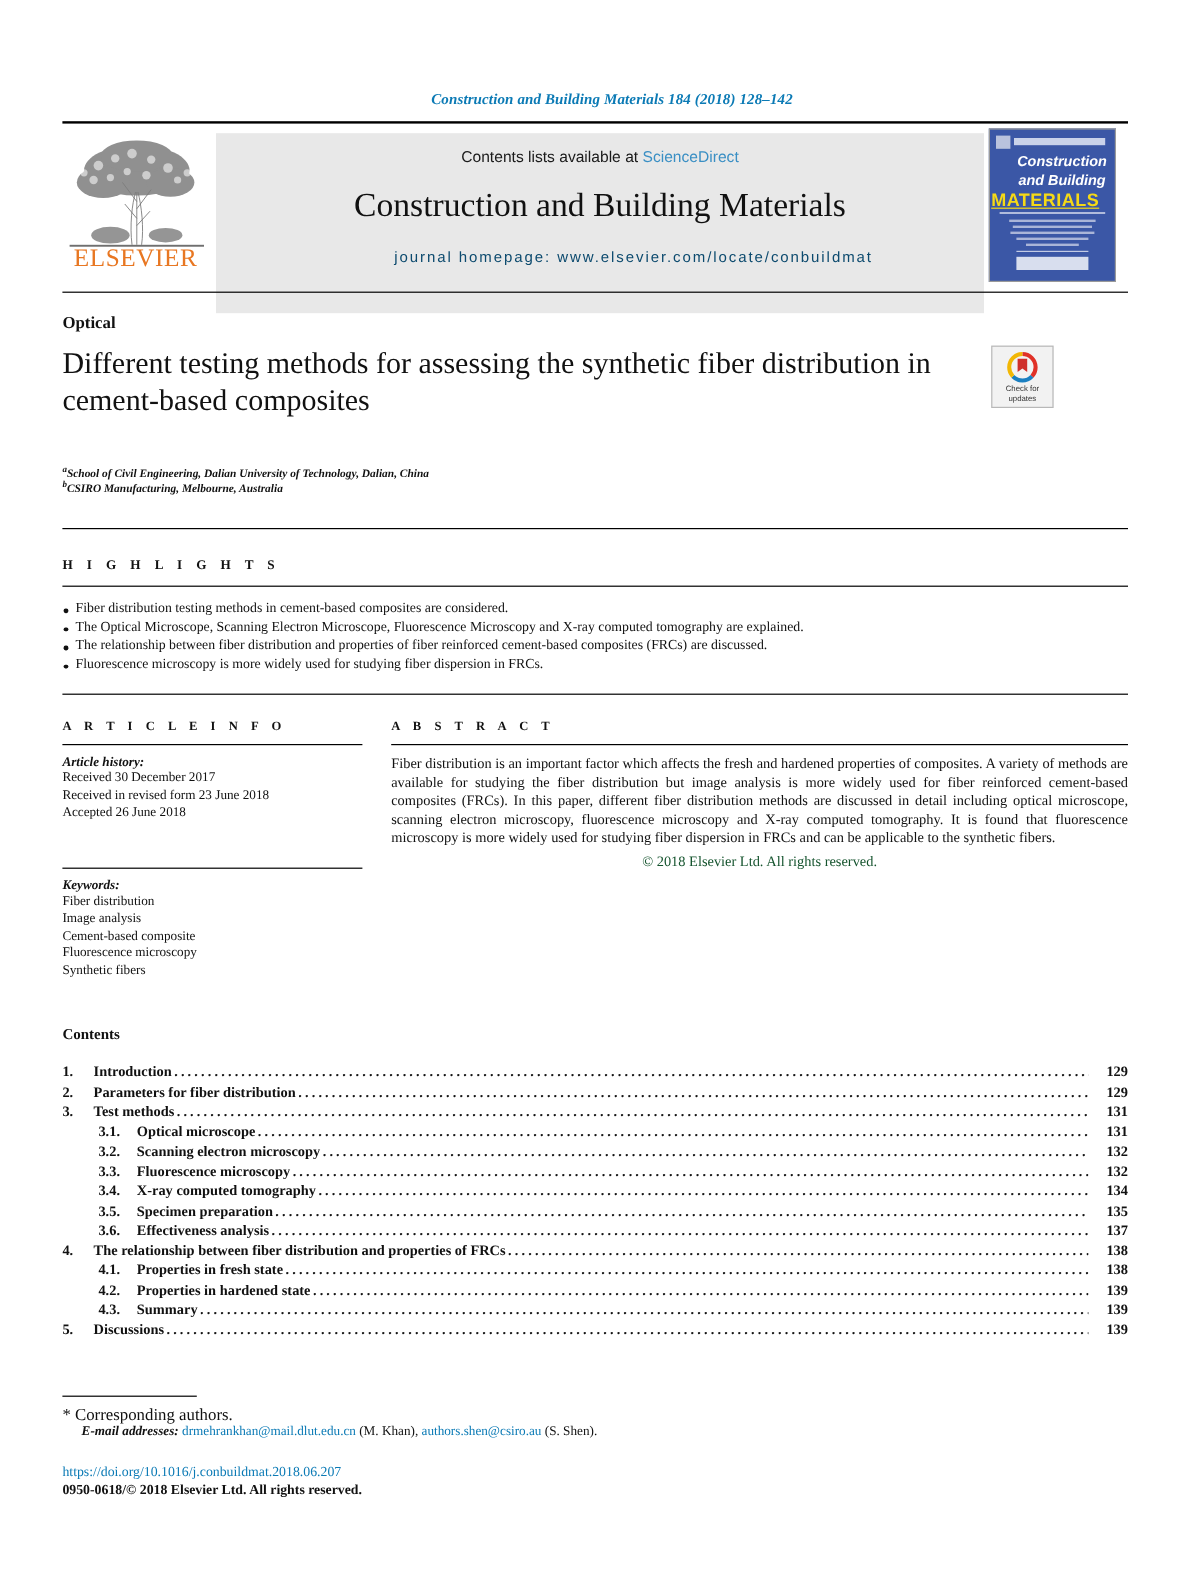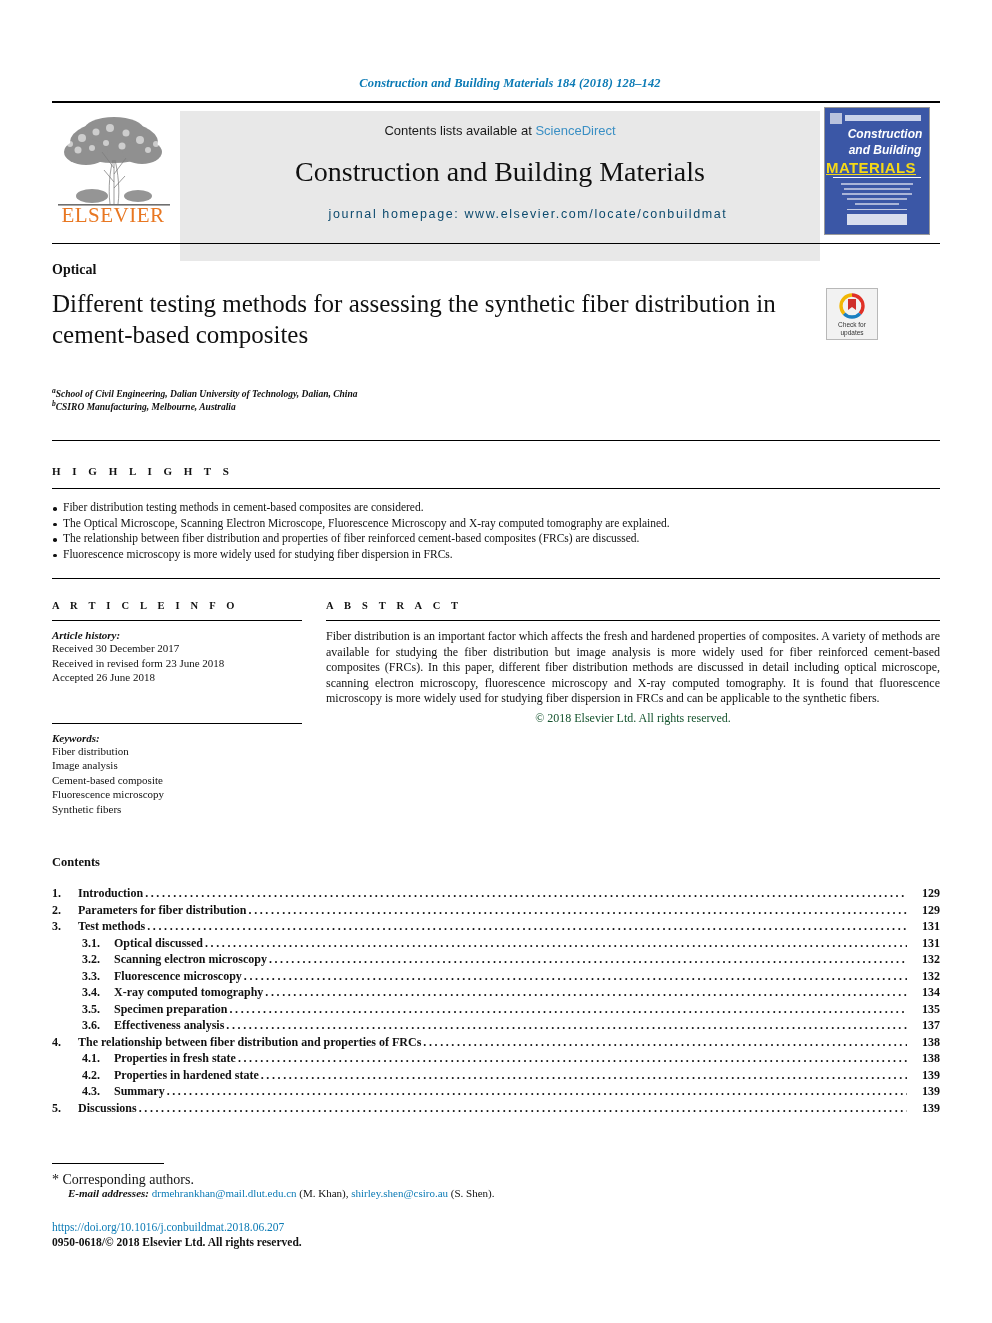--- a/index.html
+++ b/index.html
@@ -553,21 +553,21 @@
         <span class="toc-page">129</span>
       </div>
       <div class="toc-row">
         <span class="toc-num">3.</span>
         <span class="toc-label">Test methods</span>
         <span class="toc-dots">............................................................................................................................................................................................................................................................................................................</span>
         <span class="toc-page">131</span>
       </div>
       <div class="toc-row lvl2">
         <span class="toc-num">3.1.</span>
-        <span class="toc-label">Optical discussed</span>
+        <span class="toc-label">Optical microscope</span>
         <span class="toc-dots">............................................................................................................................................................................................................................................................................................................</span>
         <span class="toc-page">131</span>
       </div>
       <div class="toc-row lvl2">
         <span class="toc-num">3.2.</span>
         <span class="toc-label">Scanning electron microscopy</span>
         <span class="toc-dots">............................................................................................................................................................................................................................................................................................................</span>
         <span class="toc-page">132</span>
       </div>
       <div class="toc-row lvl2">
@@ -627,19 +627,19 @@
     </div>
 
   <div class="foot-rule"></div>
   <div class="foot-corr">
     <span>* Corresponding authors.</span>
   </div>
   <div class="foot-mail">
     <i>E-mail addresses:</i>
     <span class="lnk">drmehrankhan@mail.dlut.edu.cn</span>
     <span>(M. Khan),</span>
-    <span class="lnk">shirley.shen@csiro.au</span>
+    <span class="lnk">authors.shen@csiro.au</span>
     <span>(S. Shen).</span>
   </div>
   <div class="doi">https://doi.org/10.1016/j.conbuildmat.2018.06.207</div>
   <div class="issn">0950-0618/© 2018 Elsevier Ltd. All rights reserved.</div>
 
 </div>
 
 </body></html>

